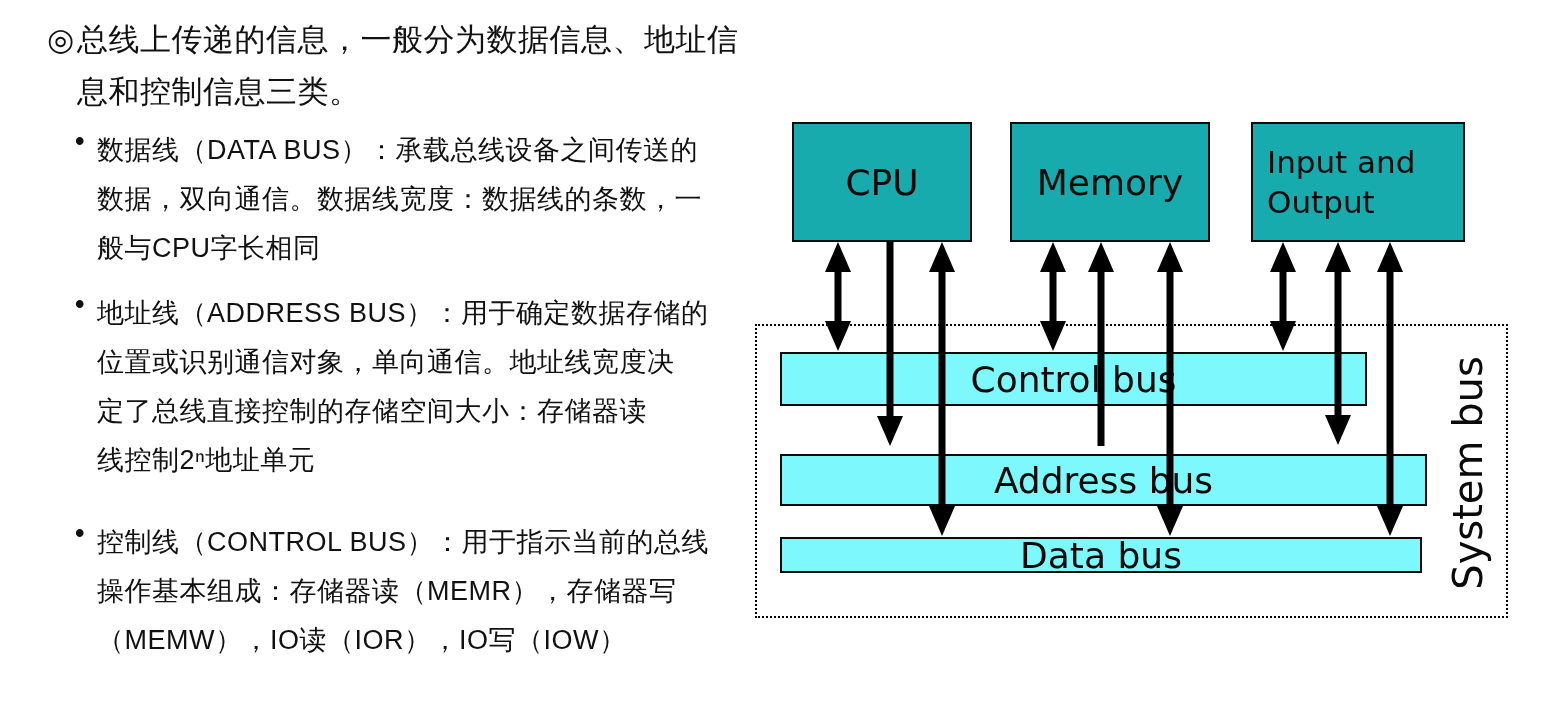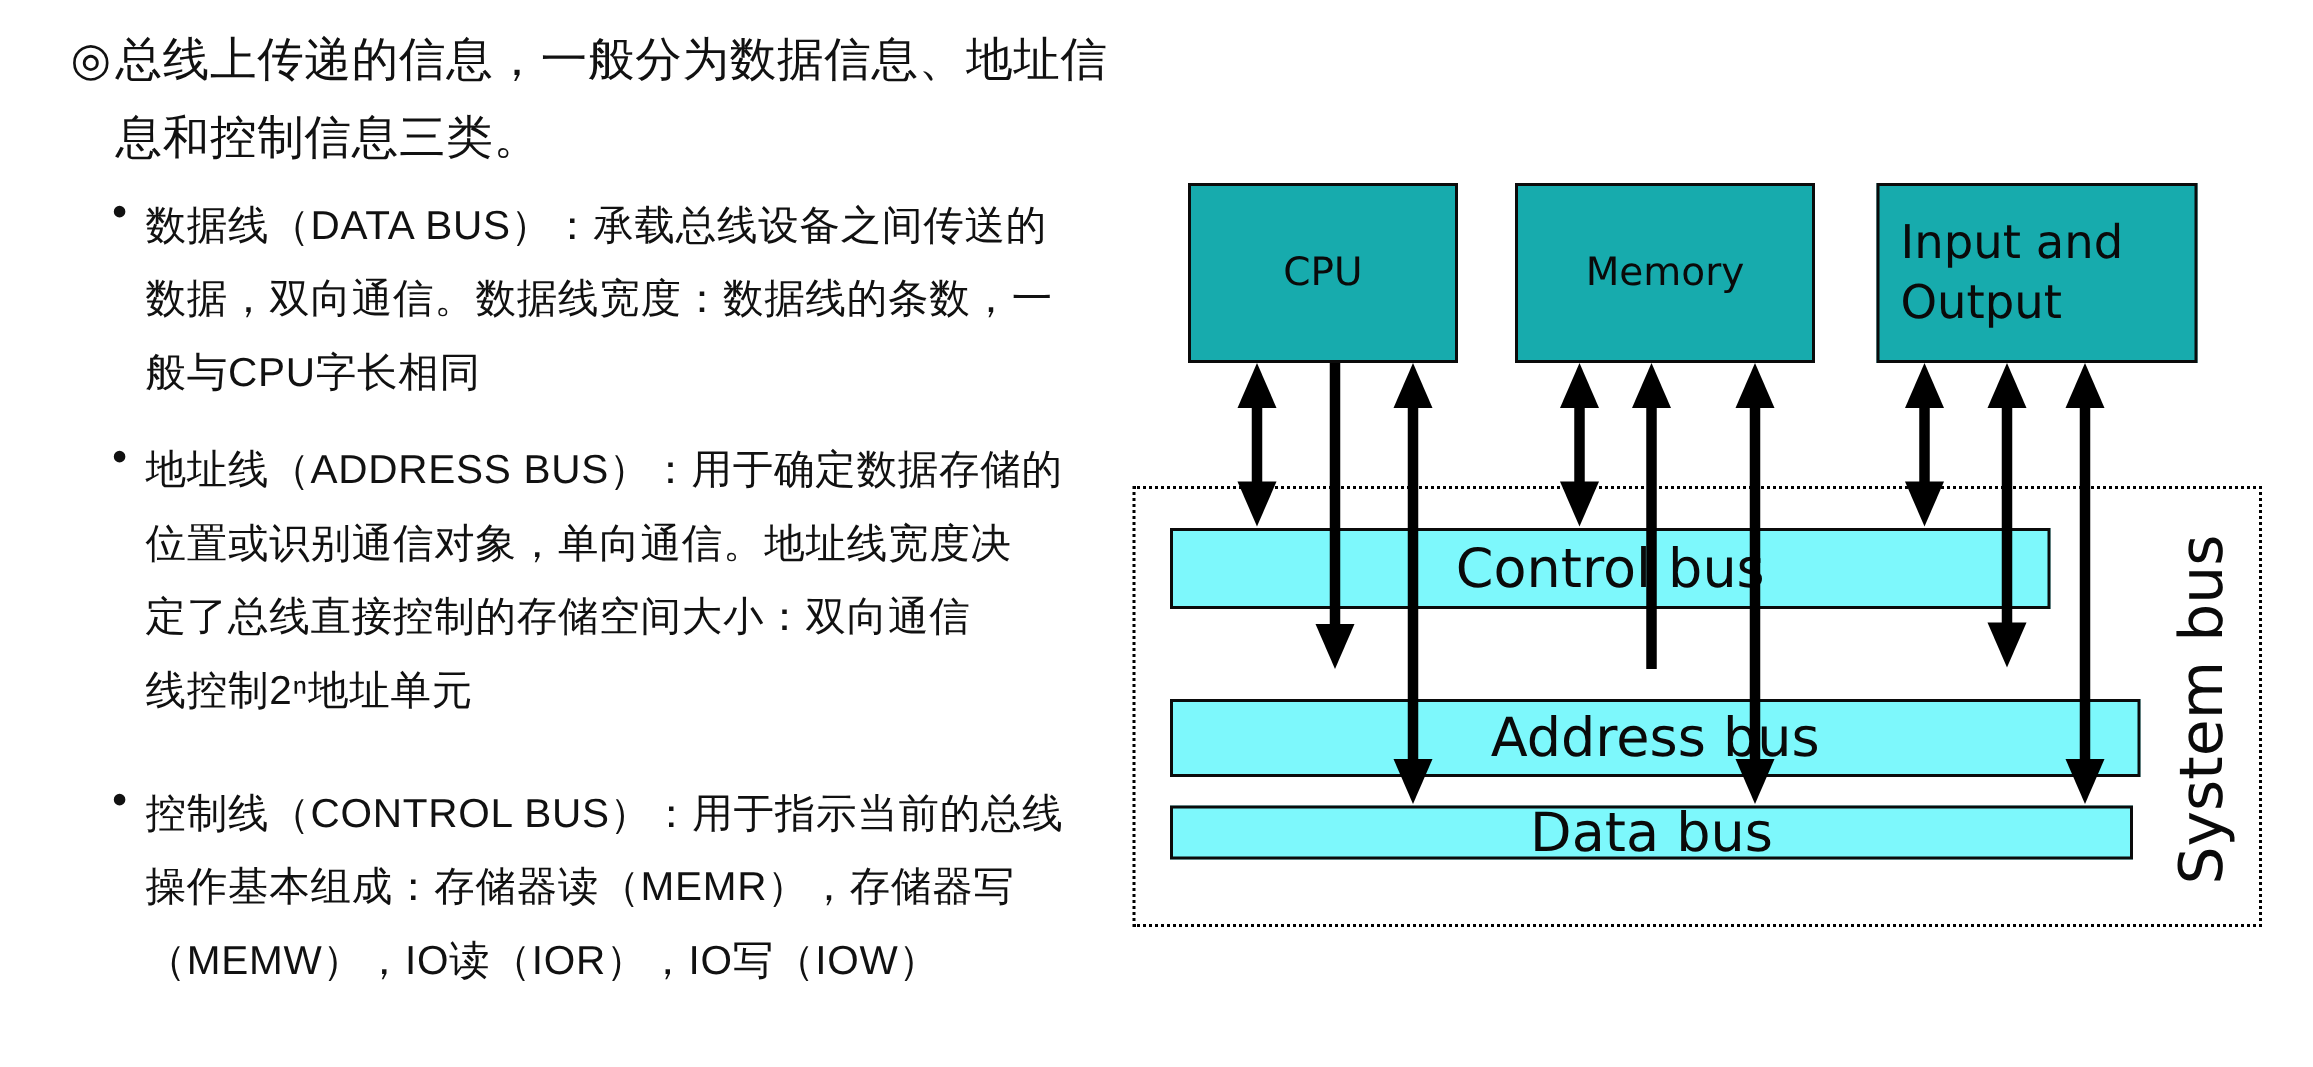--- a/index.html
+++ b/index.html
@@ -26,36 +26,36 @@
   .diagram-el{position:absolute;box-sizing:border-box;}
   .dashed-frame{
     left:755px;top:324px;width:753px;height:294px;
     border:2.5px dotted #000;background:transparent;
   }
   .dev-box{
     top:122px;height:120px;background:var(--box-fill,#17abad);
     border:2.5px solid #0b0b0b;color:#0a0a0a;
     font-family:"DejaVu Sans",sans-serif;
     display:flex;align-items:center;justify-content:center;
-    font-size:26px;
+    font-size:36px;
   }
   #box-cpu{left:792px;width:180px;}
   #box-memory{left:1010px;width:200px;justify-content:center;}
   #box-io{left:1251px;width:214px;font-size:31px;line-height:40px;
     justify-content:flex-start;padding-left:14px;}
   #box-io .two-line{width:160px;}
   .bus-bar{
     left:780px;background:var(--bus-fill,#7df8fc);
     border:2.5px solid #0b0b0b;color:#0a0a0a;
     font-family:"DejaVu Sans",sans-serif;
     display:flex;align-items:center;justify-content:center;
     font-size:36px;
   }
   #bus-control{top:352px;width:587px;height:54px;}
-  #bus-address{top:466px;width:647px;height:52px;}
+  #bus-address{top:454px;width:647px;height:52px;}
   #bus-data{top:537px;width:642px;height:36px;}
   .system-label{
     left:1318px;top:447px;width:300px;height:52px;
     transform:rotate(-90deg);
     font-family:"DejaVu Sans",sans-serif;font-size:40px;color:#0a0a0a;
     text-align:center;line-height:52px;
   }
   svg.arrow-layer{position:absolute;left:0;top:0;pointer-events:none;}
   .arrow-line{stroke:var(--line-color,#000);stroke-width:7;}
   .arrow-head{fill:var(--line-color,#000);stroke:none;}
@@ -72,21 +72,21 @@
 <div class="bullet-block" id="bullet1">
   <div class="t-line">数据线（DATA BUS）：承载总线设备之间传送的</div>
   <div class="t-line">数据，双向通信。数据线宽度：数据线的条数，一</div>
   <div class="t-line">般与CPU字长相同</div>
 </div>
 
 <span class="b-marker" id="marker2">•</span>
 <div class="bullet-block" id="bullet2">
   <div class="t-line">地址线（ADDRESS BUS）：用于确定数据存储的</div>
   <div class="t-line">位置或识别通信对象，单向通信。地址线宽度决</div>
-  <div class="t-line">定了总线直接控制的存储空间大小：双向通信</div>
+  <div class="t-line">定了总线直接控制的存储空间大小：存储器读</div>
   <div class="t-line">线控制2ⁿ地址单元</div>
 </div>
 
 <span class="b-marker" id="marker3">•</span>
 <div class="bullet-block" id="bullet3">
   <div class="t-line">控制线（CONTROL BUS）：用于指示当前的总线</div>
   <div class="t-line">操作基本组成：存储器读（MEMR），存储器写</div>
   <div class="t-line">（MEMW），IO读（IOR），IO写（IOW）</div>
 </div>
 

